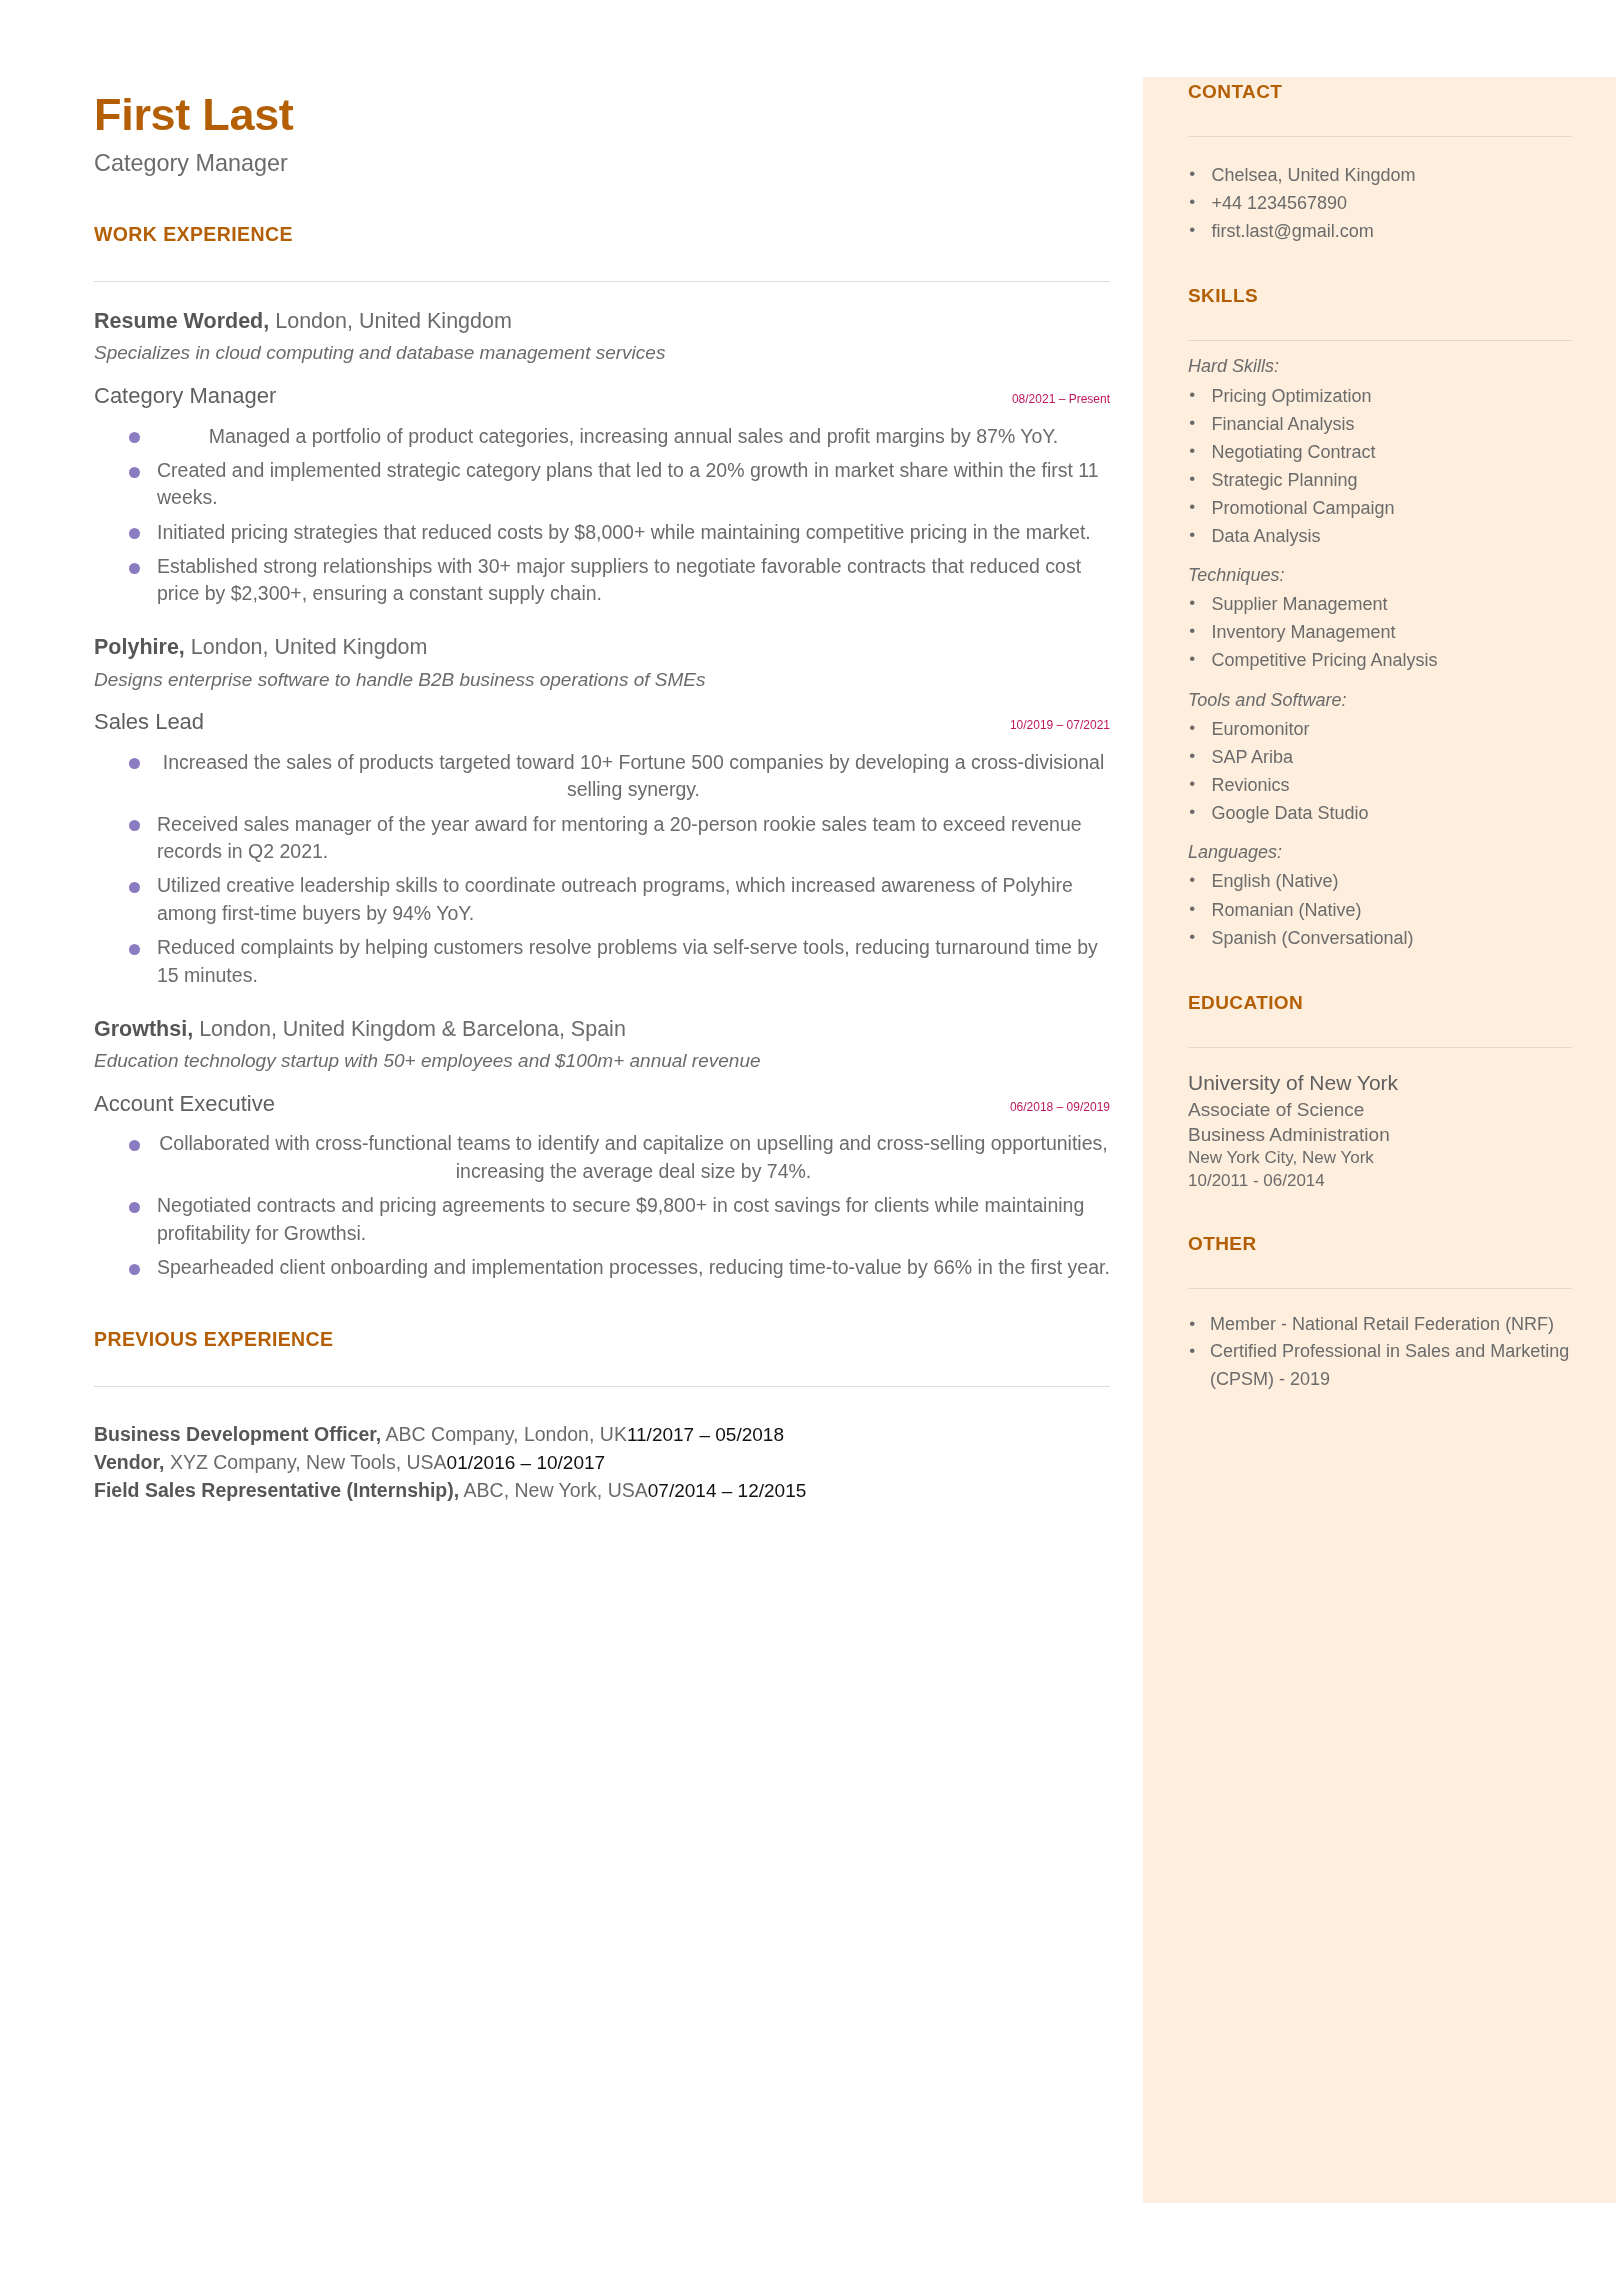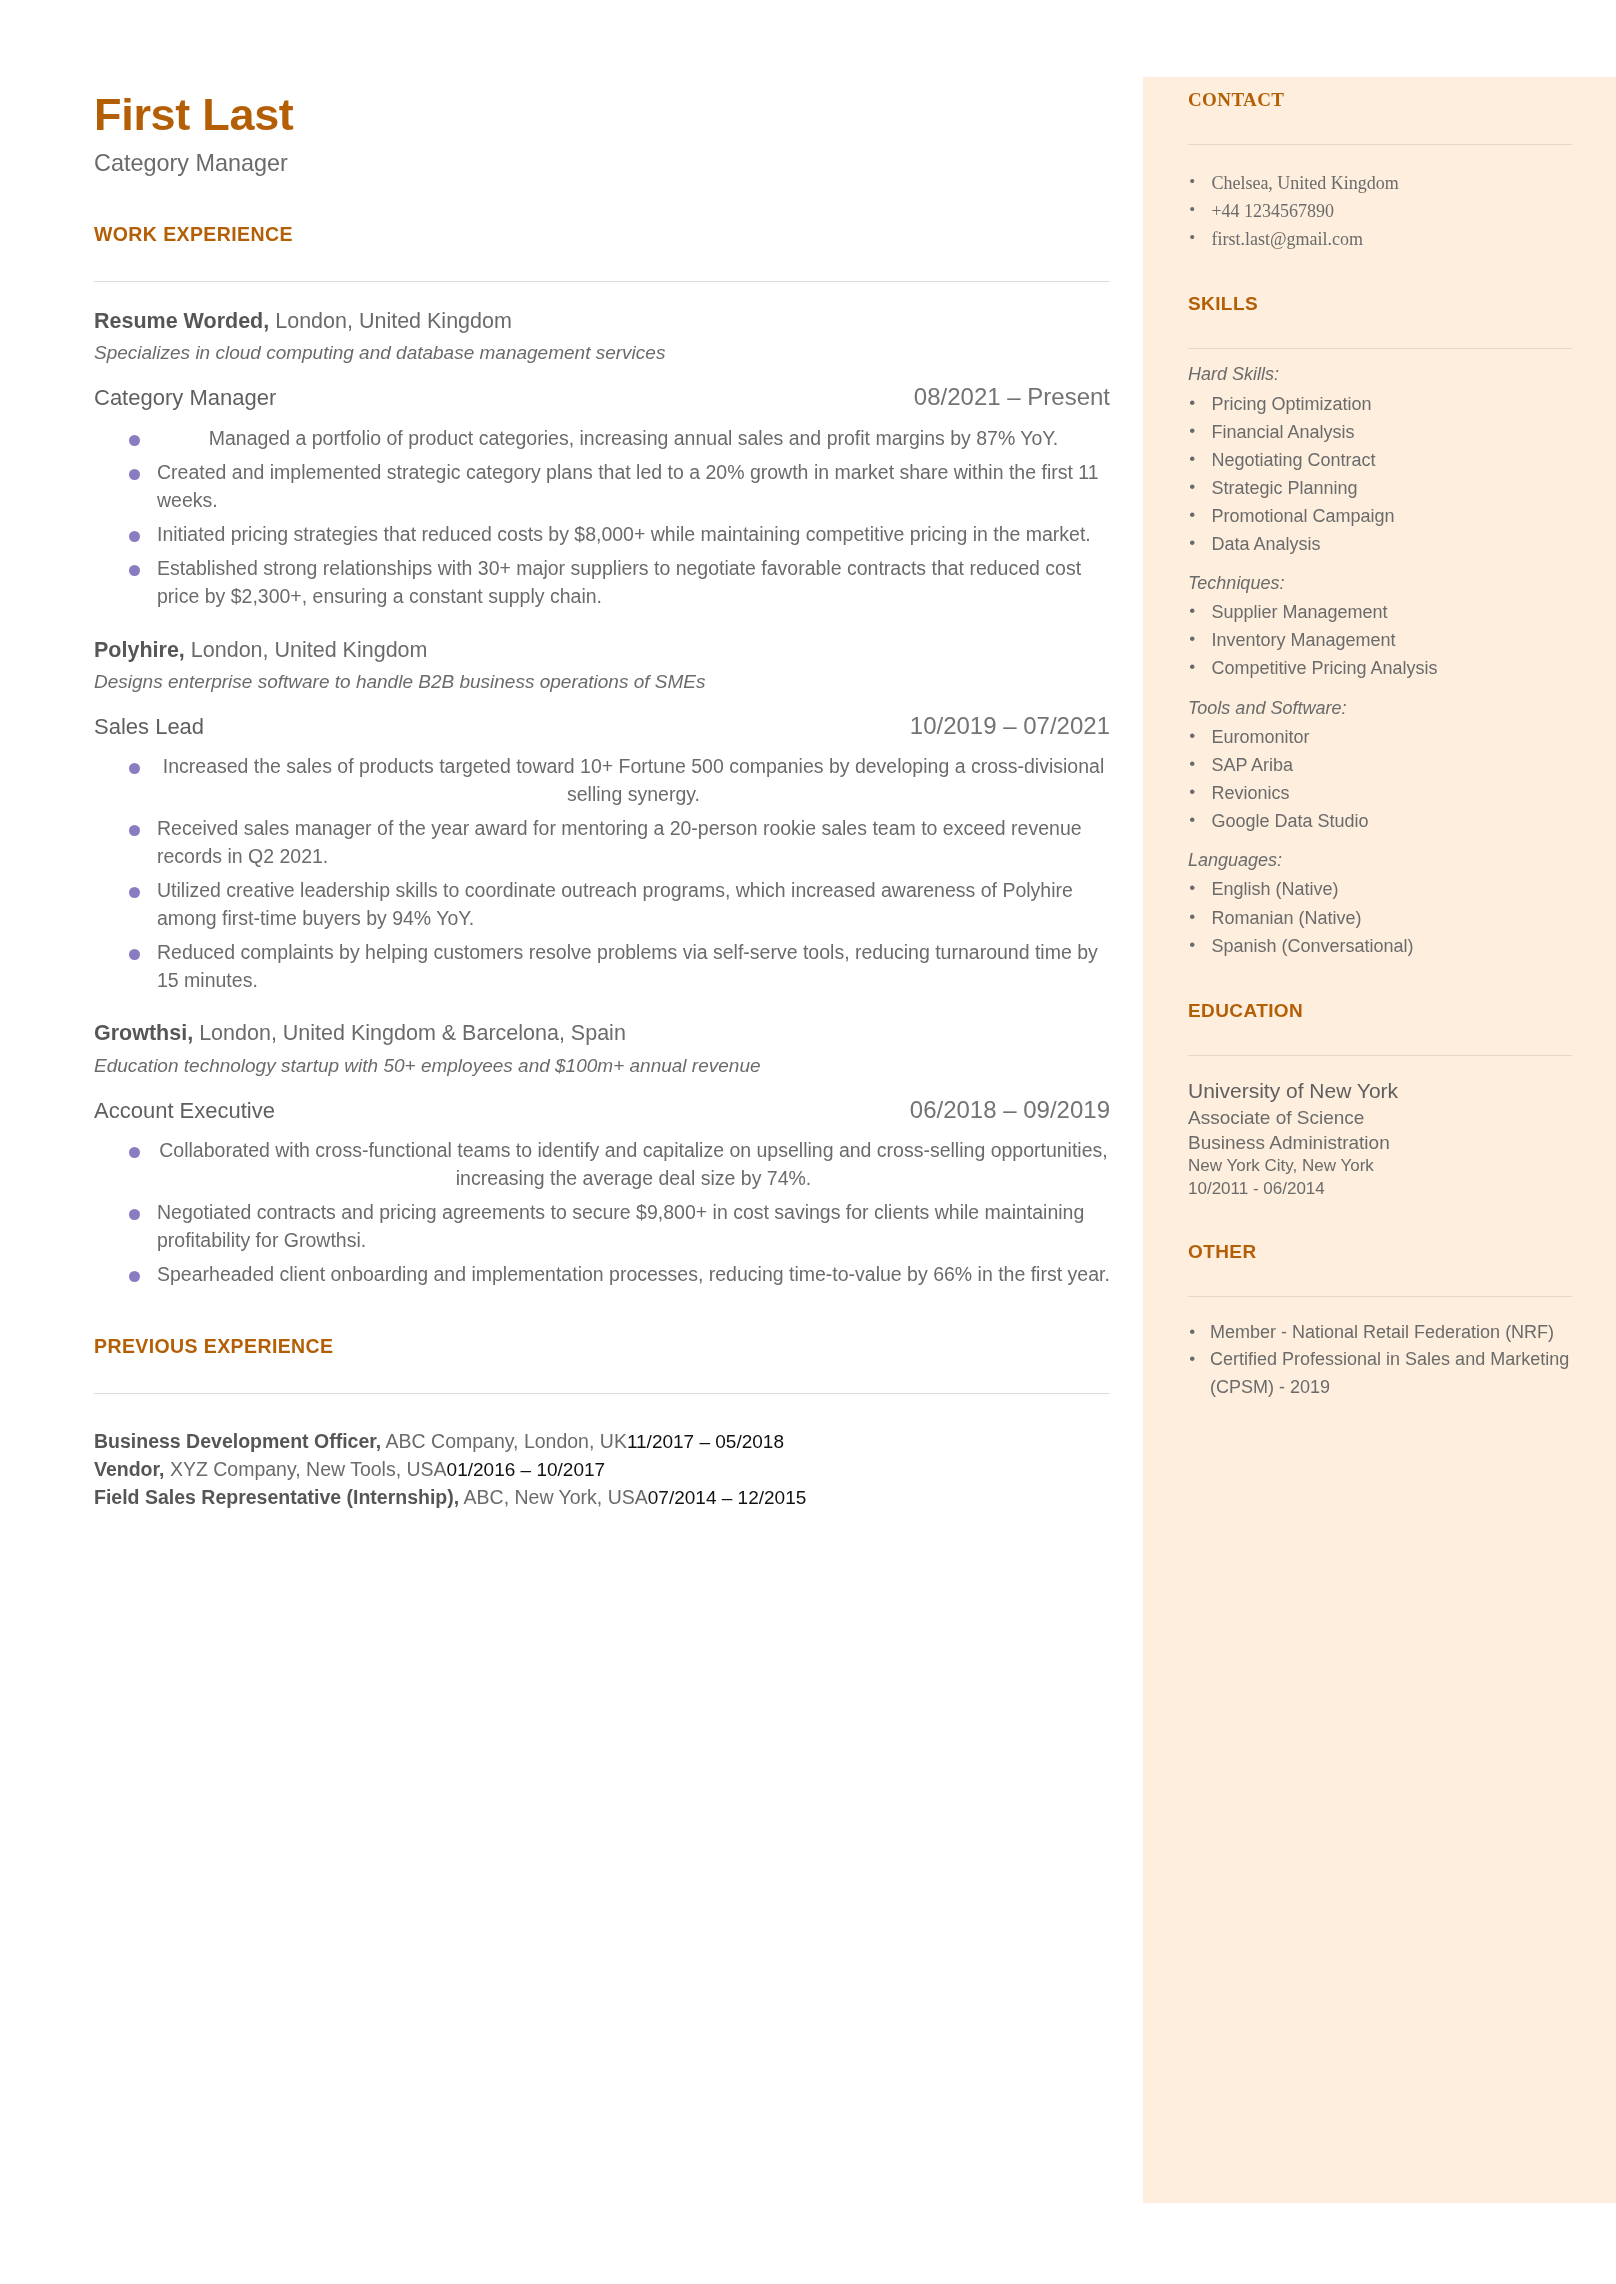--- a/index.html
+++ b/index.html
@@ -103,22 +103,22 @@
     justify-content: space-between;
     align-items: baseline;
     margin-top: 18px;
   }
   .role-title {
     font-size: 22px;
     color: #5f5f5f;
     line-height: 1.2;
   }
   .role-dates {
-    font-size: 24px;
-    color: #737373;
+    font-size: 12px;
+    color: #be185d;
     white-space: nowrap;
     line-height: 1.2;
     margin-left: 16px;
   }
 
   ul.bullets {
     list-style: none;
     margin-top: 13px;
   }
   ul.bullets li {
@@ -165,21 +165,21 @@
     color: #b45f06;
     letter-spacing: 0.4px;
   }
   .sb-rule {
     height: 1.3px;
     background: #e3d8cc;
     width: 100%;
     margin-top: 33px;
   }
   .sb-block { margin-top: 40px; }
-  .sb-block:first-child { margin-top: 12px; font-family: Liberation Serif, serif; }
+  .sb-block:first-child { margin-top: 4px; }
 
   ul.sb-list { list-style: none; margin-top: 23.4px; }
   ul.sb-list li {
     position: relative;
     padding-left: 23.4px;
     font-size: 18px;
     color: #6b6b6b;
     line-height: 1.56;
   }
   ul.sb-list li::before {

